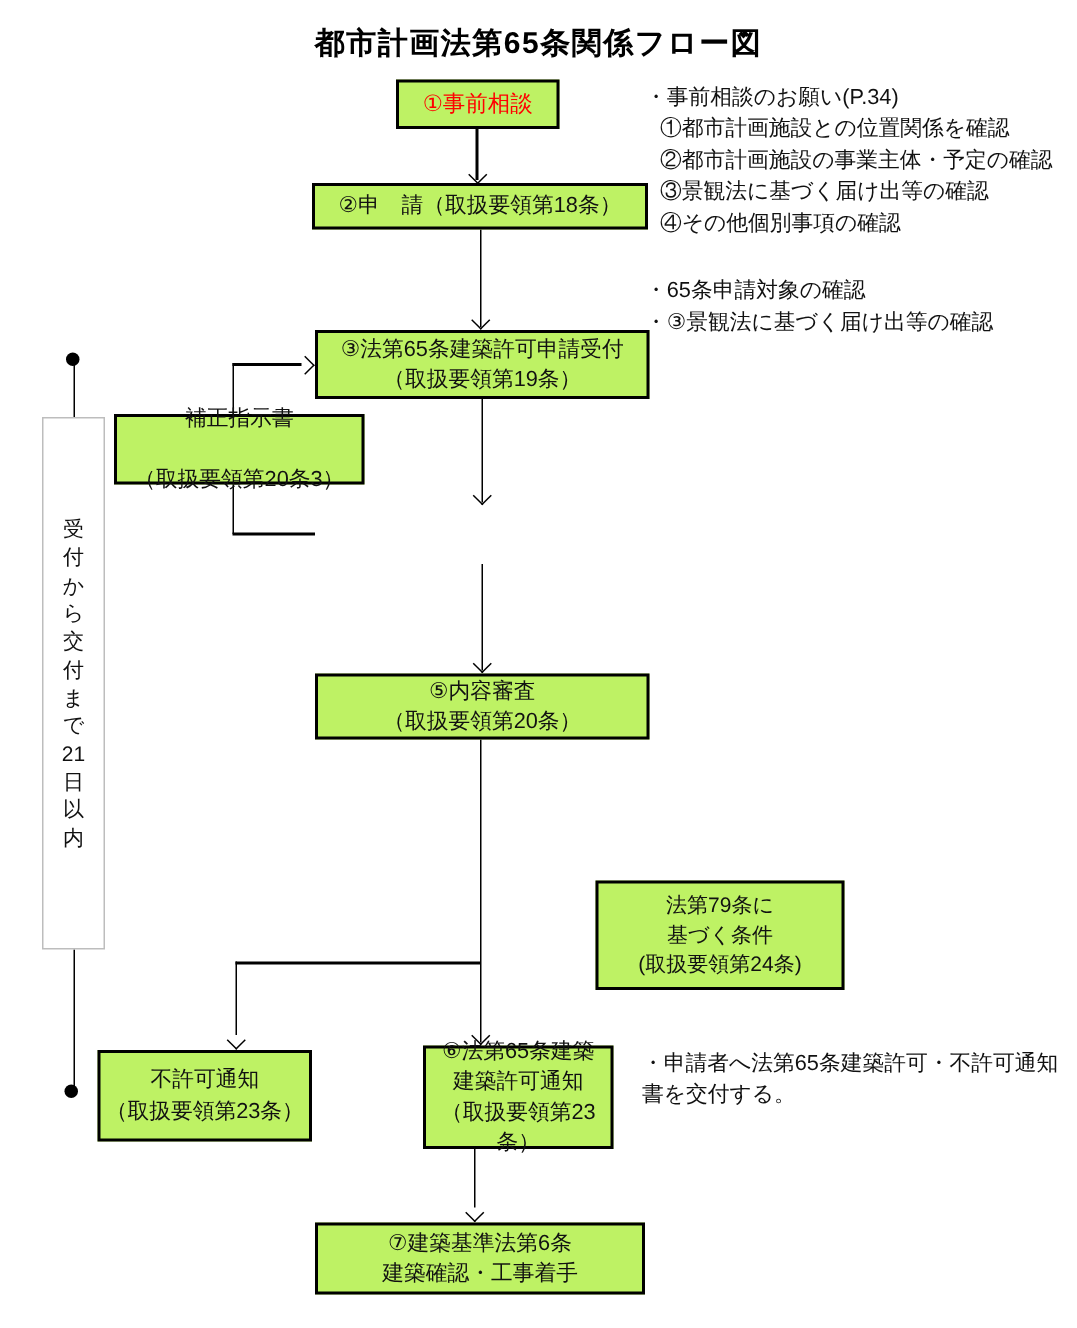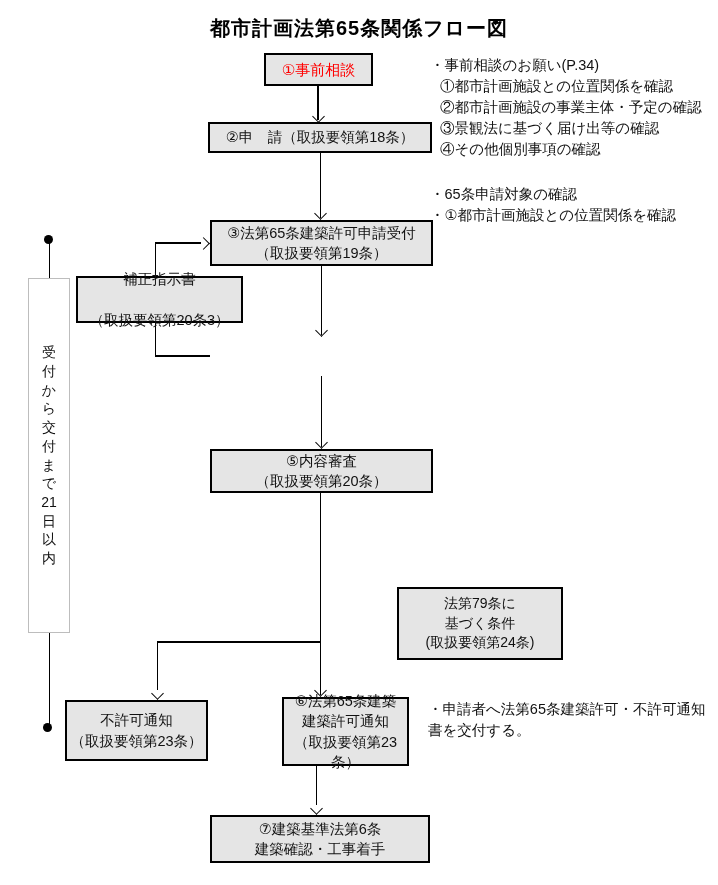--- a/index.html
+++ b/index.html
@@ -6,21 +6,21 @@
   .page {
     position:relative; width:718px; height:885px; background:#ffffff;
     font-family:"Liberation Sans","DejaVu Sans",sans-serif; color:#111;
     overflow:hidden;
   }
   .title {
     position:absolute; top:15px; left:0; width:100%;
     text-align:center; font-size:20px; font-weight:bold; letter-spacing:1px; color:#000;
   }
   .box {
-    position:absolute; box-sizing:border-box; background:#e5e5e5;
+    position:absolute; box-sizing:border-box; background:#bef264;
     border:2.5px solid #000; z-index:2;
     display:flex; flex-direction:column; justify-content:center; align-items:center;
     text-align:center; font-size:14.5px; line-height:1.4; color:#111;
   }
   .box--thin { border-width:2px; }
   .vline, .hline { position:absolute; background:#000; z-index:1; }
   .vline { width:1.6px; }
   .hline { height:1.6px; }
   .arrow {
     position:absolute; width:8px; height:8px; z-index:1;
@@ -145,20 +145,20 @@
 
   <div class="note note--indent-rest" id="note1">
       <div>・事前相談のお願い(P.34)</div>
       <div>①都市計画施設との位置関係を確認</div>
       <div>②都市計画施設の事業主体・予定の確認</div>
       <div>③景観法に基づく届け出等の確認</div>
       <div>④その他個別事項の確認</div>
     </div>
   <div class="note" id="note2">
       <div>・65条申請対象の確認</div>
-      <div>・①都市計画施設との位置関係を確認</div>
+      <div>・③景観法に基づく届け出等の確認</div>
     </div>
   <div class="note" id="note3">
       <div>・申請者へ法第65条建築許可・不許可通知</div>
       <div>書を交付する。</div>
     </div>
 
 </div>
 
 </body></html>

